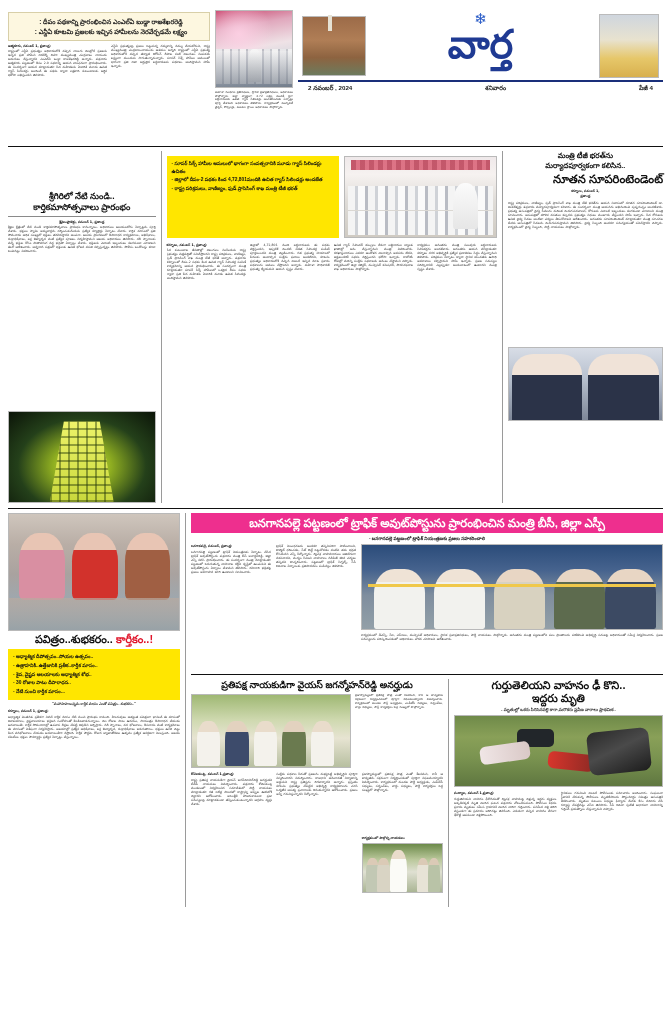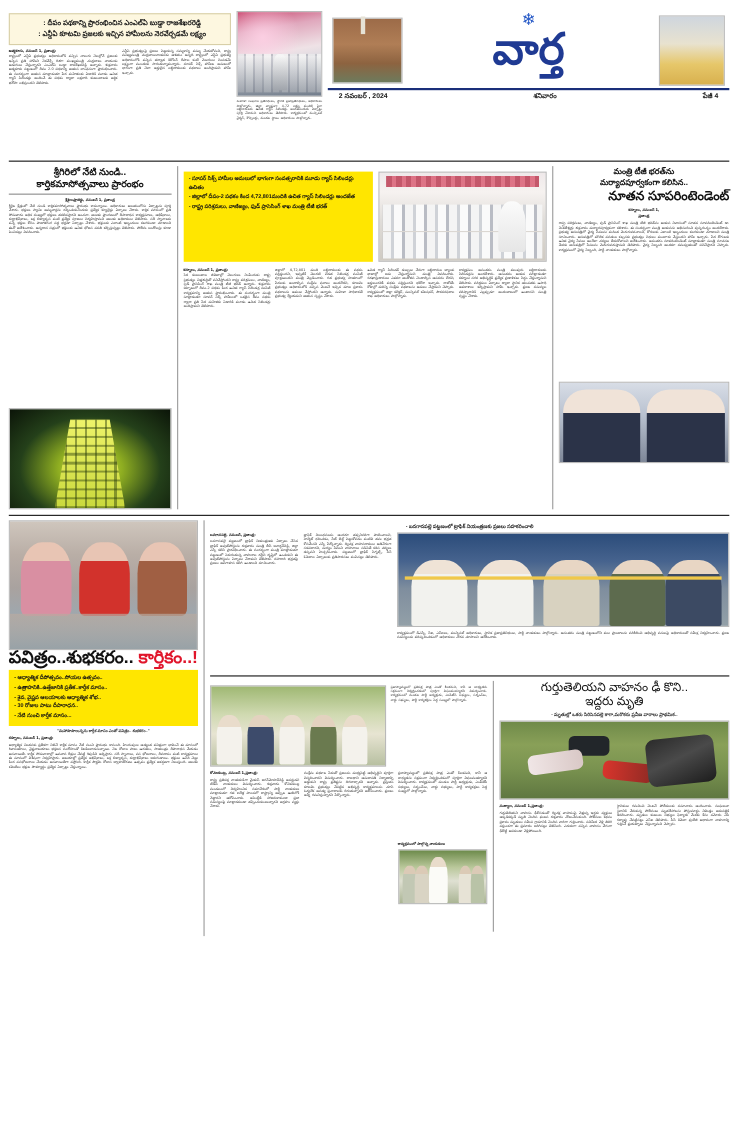--- a/index.html
+++ b/index.html
@@ -116,21 +116,21 @@
     position:absolute; left:50%; top:2px; transform:translateX(-50%);
     font-size:15px; color:#2558c6; line-height:13px;
   }
   .mast-foot{
     display:flex; justify-content:space-between; align-items:center;
     padding:2px 10px 0; font-size:6.2px; font-weight:bold; color:#1a1a1a;
   }
 
   
   .band2{ display:flex; gap:5px; margin-top:4px; }
-  .col-left{ width:152px; }
+  .col-left{ width:152px;margin-top:40px; }
   .col-mid{ width:340px; }
   .col-right{ width:160px; }
 
   .hl-center{
     text-align:center; font-weight:bold; color:#111;
     line-height:11px;
   }
   .hl-left-1{ font-size:8.6px; }
   .hl-main{
     font-size:14.5px; font-weight:bold; color:#111; line-height:18px;
@@ -278,27 +278,27 @@
     font-size:11.6px; font-weight:bold; padding:3px 4px 4px;
     line-height:13px; letter-spacing:-.1px;
   }
   .sub-dash{
     text-align:center; font-size:4.6px; font-weight:bold;
     color:#222; padding:3px 0 2px;
   }
 
   
   .kartik-title{
-    text-align:center; font-weight:bold; font-size:16px; line-height:14px;
+    text-align:center; font-weight:bold; font-size:11px; line-height:14px;
     color:#111; padding:1px 0 3px;
   }
   .kartik-title .red{ color:#e0152a; }
 
   .hl-mid2{ font-size:9.4px; font-weight:bold; text-align:center; color:#111; line-height:11px; }
-  .hl-acc{ font-size:11px; font-weight:normal; text-align:center; color:#111; line-height:13px; }
+  .hl-acc{ font-size:11px; font-weight:bold; text-align:center; color:#111; line-height:13px; }
   .tiny-note{ font-size:4.3px; text-align:center; font-weight:bold; color:#333; padding:2px 0; }
   .quote{ font-size:3.6px; line-height:5px; text-align:center; color:#333; font-weight:bold; padding:2px 1px; }
 
   .v-sep{ border-left:.6px solid #9a9a9a; }
   .cols2{ display:flex; gap:4px; }
   .cols3{ display:flex; gap:4px; }
   .cols2 > div, .cols3 > div{ flex:1; }
 </style>
 </head>
 <body>
@@ -437,20 +437,21 @@
       <div class="byline">కర్నూలు, నవంబర్ 1, ప్రజాంధ్ర:</div>
       <div class="cols2">
         <div class="body-col" style="height:176px;">ఆధ్యాత్మిక చింతనకు ప్రతీకగా నిలిచే కార్తీక మాసం నేటి నుంచి ప్రారంభం కానుంది. హిందువులు అత్యంత పవిత్రంగా భావించే ఈ మాసంలో శివాలయాలు, వైష్ణవాలయాలు భక్తజన సందోహంతో కిటకిటలాడనున్నాయి. నెల రోజుల పాటు ఉదయం, సాయంత్రం దీపారాధన చేయడం ఆనవాయితీ. కార్తీక సోమవారాల్లో ఉపవాస దీక్షలు చేపట్టి శివుడిని అర్చిస్తారు. నదీ స్నానాలు, వన భోజనాలు, దీపదానం వంటి కార్యక్రమాలు ఈ మాసంలో విశేషంగా నిర్వహిస్తారు. ఆలయాల్లో ప్రత్యేక అభిషేకాలు, లక్ష బిల్వార్చన, రుద్రాభిషేకాలు జరుగుతాయి. భక్తులు ఉసిరి చెట్టు కింద వనభోజనాలు చేయడం ఆనవాయితీగా వస్తోంది. కార్తీక పౌర్ణమి రోజున జ్వాలాతోరణం ఉత్సవం ప్రత్యేక ఆకర్షణగా నిలుస్తుంది. ఆలయ కమిటీలు భక్తుల సౌకర్యార్థం ప్రత్యేక ఏర్పాట్లు చేస్తున్నాయి.</div>
       </div>
     </div>
 
     <div class="v-sep"></div>
 
     <div style="flex:1;">
 
+      <div class="pink-bar">బనగానపల్లె పట్టణంలో ట్రాఫిక్ అవుట్‌పోస్టును ప్రారంభించిన మంత్రి బీసీ, జిల్లా ఎస్పీ</div>
       <div class="sub-dash">- బనగానపల్లె పట్టణంలో ట్రాఫిక్ నియంత్రణకు ప్రజలు సహకరించాలి</div>
 
       <div style="display:flex; gap:5px;">
         <div style="width:80px;">
           <div class="byline">బనగానపల్లె, నవంబర్, ప్రజాంధ్ర:</div>
           <div class="body-col" style="height:118px;">బనగానపల్లె పట్టణంలో ట్రాఫిక్ నియంత్రణకు ఏర్పాటు చేసిన ట్రాఫిక్ అవుట్‌పోస్టును శుక్రవారం మంత్రి బీసీ జనార్దన్‌రెడ్డి, జిల్లా ఎస్పీ కలిసి ప్రారంభించారు. ఈ సందర్భంగా మంత్రి మాట్లాడుతూ పట్టణంలో పెరుగుతున్న వాహనాల రద్దీని దృష్టిలో ఉంచుకుని ఈ అవుట్‌పోస్టును ఏర్పాటు చేశామని తెలిపారు. రహదారి భద్రతపై ప్రజలు అవగాహన కలిగి ఉండాలని సూచించారు.</div>
         </div>
         <div style="width:80px;">
           <div class="body-col" style="height:126px;">ట్రాఫిక్ నిబంధనలను అందరూ తప్పనిసరిగా పాటించాలని, హెల్మెట్ ధరించడం, సీట్ బెల్ట్ పెట్టుకోవడం వంటివి తమ భద్రత కోసమేనని ఎస్పీ పేర్కొన్నారు. ద్విచక్ర వాహనదారులు అతివేగంగా నడపరాదని, మద్యం సేవించి వాహనాలు నడిపితే కఠిన చర్యలు తప్పవని హెచ్చరించారు. పట్టణంలో ట్రాఫిక్ సిగ్నల్స్, సీసీ కెమెరాల ఏర్పాటుకు ప్రతిపాదనలు పంపినట్లు తెలిపారు.</div>
         </div>
@@ -465,20 +466,21 @@
           </div>
           <div class="body-col" style="height:36px; margin-top:3px;">కార్యక్రమంలో డీఎస్పీ, సీఐ, ఎస్ఐలు, మున్సిపల్ అధికారులు, స్థానిక ప్రజాప్రతినిధులు, పార్టీ నాయకులు పాల్గొన్నారు. అనంతరం మంత్రి పట్టణంలోని పలు ప్రాంతాలను పరిశీలించి అభివృద్ధి పనులపై అధికారులతో సమీక్ష నిర్వహించారు. ప్రజల సమస్యలను పరిష్కరించడంలో అధికారులు చొరవ చూపాలని ఆదేశించారు.</div>
         </div>
       </div>
 
       <div class="rule" style="margin:4px 0 4px;"></div>
 
       <div style="display:flex; gap:5px;">
 
         <div style="width:252px;">
+          <div class="hl-mid2">ప్రతిపక్ష నాయకుడిగా వైయస్ జగన్మోహన్‌రెడ్డి అనర్హుడు</div>
           <div style="display:flex; gap:4px; margin-top:4px;">
             <div class="photo ph-group" style="width:160px; height:74px;">
               <div class="g g1"></div>
               <div class="g g2"></div>
               <div class="g g3"></div>
               <div class="g g4"></div>
               <div class="g g5"></div>
             </div>
             <div class="body-col sm" style="flex:1; height:74px;">ప్రజాస్వామ్యంలో ప్రతిపక్ష పాత్ర ఎంతో కీలకమని, కానీ ఆ బాధ్యతను సక్రమంగా నిర్వర్తించడంలో పూర్తిగా విఫలమయ్యారని విమర్శించారు. కార్యక్రమంలో మండల పార్టీ అధ్యక్షుడు, ఎంపీటీసీ సభ్యులు, సర్పంచ్‌లు, వార్డు సభ్యులు, పార్టీ కార్యకర్తలు పెద్ద సంఖ్యలో పాల్గొన్నారు.</div>
           </div>

